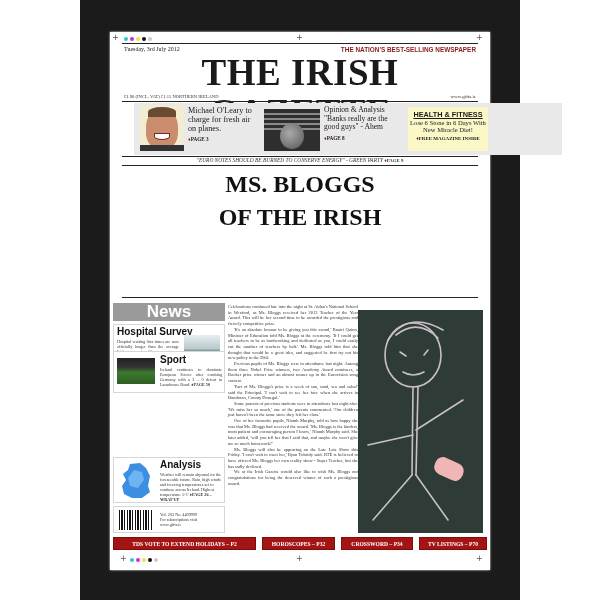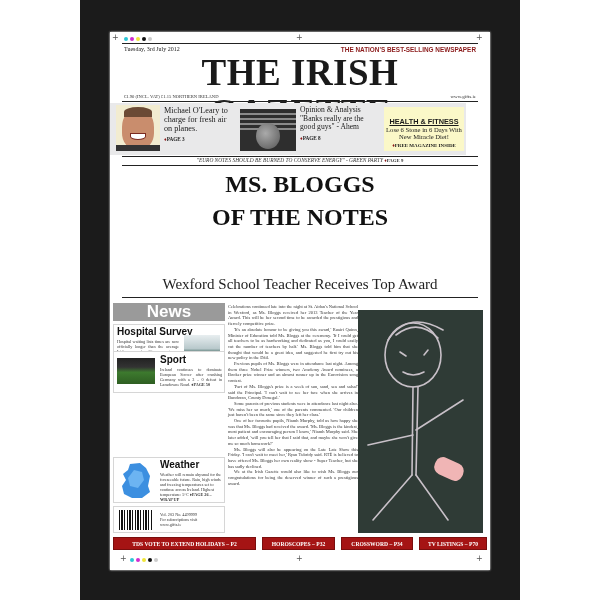--- a/index.html
+++ b/index.html
@@ -19,35 +19,35 @@
 
   .dateline { position: absolute; left: 14px; top: 14px; font-size: 6px; color: #222; }
   .slogan { position: absolute; right: 14px; top: 14px; font-family: "Liberation Sans", sans-serif; font-weight: bold; font-size: 6.4px; color: #8b1a1a; }
 
   .masthead { position: absolute; left: 12px; top: 21px; width: 356px; text-align: center; font-family: "Liberation Serif", serif; font-weight: bold; font-size: 37px; letter-spacing: 0.5px; color: #1a1a1a; line-height: 40px; }
 
   .price { position: absolute; left: 14px; top: 62px; font-size: 4.6px; color: #333; }
   .url { position: absolute; right: 14px; top: 62px; font-size: 5px; color: #333; }
   .mast-rule { position: absolute; left: 12px; top: 69px; width: 356px; border-top: 1.5px solid #222; }
 
-  .teasers { position: absolute; left: 0; top: 71px; width: 356px; height: 52px; background: #e9e9ea; }
+  .teasers { position: absolute; left: 24px; top: 71px; width: 428px; height: 52px; background: #e9e9ea; }
   .teaser { position: absolute; top: 3px; }
   .face { position: absolute; left: 6px; top: 2px; width: 44px; height: 46px; background: #f2ecd0; overflow: hidden; }
   .face .head { position: absolute; left: 6px; top: 4px; width: 32px; height: 40px; border-radius: 45% 45% 40% 40%; background: #c98d6d; }
   .face .hair { position: absolute; left: 8px; top: 2px; width: 28px; height: 10px; border-radius: 50% 50% 0 0; background: #6b4a35; }
   .face .mouth { position: absolute; left: 14px; top: 28px; width: 16px; height: 7px; border-radius: 0 0 50% 50%; background: #fff; border: 1px solid #7a2a20; }
   .face .shirt { position: absolute; left: 0; top: 40px; width: 44px; height: 8px; background: #333; }
   .t1 { left: 54px; font-size: 8.2px; line-height: 9px; color: #1a1a1a; width: 70px; }
   .pageref { font-family: "Liberation Serif", serif; font-weight: bold; font-size: 5.2px; color: #1a1a1a; margin-top: 2px; display: block; }
   .pageref .diamond { color: #8b1a1a; }
   .building { position: absolute; left: 130px; top: 6px; width: 56px; height: 42px; background: #2e2e2e; overflow: hidden; }
   .building .stripe { position: absolute; left: 0; width: 56px; height: 2px; background: #8a8a8a; }
   .building .globe { position: absolute; left: 16px; top: 14px; width: 24px; height: 26px; border-radius: 50%; background: radial-gradient(circle at 40% 40%, #aaa, #555); }
   .t2 { left: 190px; font-size: 7.6px; line-height: 8.5px; color: #1a1a1a; width: 76px; }
-  .health { position: absolute; left: 274px; top: 4px; width: 80px; height: 44px; background: #fbf8c8; text-align: center; padding-top: 10px; }
+  .health { position: absolute; left: 274px; top: 4px; width: 80px; height: 44px; background: #fbf8c8; text-align: center; padding-top: 3px; }
   .health .h { font-family: "Liberation Sans", sans-serif; font-weight: bold; font-size: 7.3px; color: #1a1a1a; text-decoration: underline; }
   .health .b { font-size: 6.6px; line-height: 7.4px; color: #1a1a1a; }
   .health .f { font-weight: bold; font-size: 5px; margin-top: 2px; }
 
   .quote-rule { position: absolute; left: 12px; top: 124px; width: 356px; border-top: 1.5px solid #222; }
   .quote { position: absolute; left: 12px; top: 125px; width: 356px; text-align: center; font-size: 5.4px; font-style: italic; color: #333; }
   .quote b { font-style: normal; font-weight: bold; font-size: 4.8px; }
   .quote-rule2 { position: absolute; left: 12px; top: 133px; width: 356px; border-top: 1.5px solid #222; }
 
   .headline { position: absolute; left: 12px; top: 136px; width: 356px; text-align: center; font-family: "Liberation Serif", serif; font-weight: bold; font-size: 24px; line-height: 33px; color: #111; }
@@ -130,23 +130,22 @@
   </div>
 
   <div class="quote-rule"></div>
   <div class="quote">
     <span>"EURO NOTES SHOULD BE BURNED TO CONSERVE ENERGY" - GREEN PARTY</span> <b><span style="color:#8b1a1a;">♦</span><span>PAGE 9</span></b>
   </div>
   <div class="quote-rule2"></div>
 
   <div class="headline">
     <div>MS. BLOGGS</div>
-    <div>OF THE NOTES</div>
-  </div>
-  <div class="subhead">Wexford School Teacher Receives Top Award</div>
+    <div>OF THE IRISH</div>
+  </div>
   <div class="head-rule"></div>
 
   <div class="news-inside">News Inside...</div>
 
   <div class="box" style="top:292px; height:44px;">
     <div class="box-title" style="left:3px; top:1px;">Hospital Survey</div>
     <div class="box-body" style="left:3px; top:14px; width:62px;"><span>Hospital waiting lists times are now officially longer than the average Irish person's life expectancy.</span> <b>♦<span>PAGE 12</span></b></div>
     <div class="img" style="left:70px; top:10px; width:36px; height:30px; background:linear-gradient(180deg,#e8eef0 0%,#b9c9cc 45%,#6b8a86 55%,#dde3e3 100%);"></div>
   </div>
 
@@ -157,21 +156,21 @@
   </div>
 
 
   <div class="box" style="top:425px; height:46px;">
     <div class="img" style="left:6px; top:4px; width:32px; height:38px;">
       <svg width="32" height="38" viewBox="0 0 32 38">
           <path d="M10 2 L20 1 L26 6 L30 14 L28 24 L30 30 L22 36 L12 36 L4 32 L2 24 L6 18 L3 12 L8 8 Z" fill="#3c8fe0"></path>
           <path d="M14 8 L22 10 L24 18 L18 26 L10 24 L8 16 Z" fill="#6cb4f2"></path>
         </svg>
     </div>
-    <div class="box-title" style="left:46px; top:1px;">Weather</div>
+    <div class="box-title" style="left:46px; top:1px;">Analysis</div>
     <div class="box-body" style="left:46px; top:14px; width:62px; text-align:left;"><span>Weather will remain abysmal for the foreseeable future. Rain, high winds and freezing temperatures set to continue across Ireland. Highest temperature: 5°C</span> <b>♦<span>PAGE 26 – WRAP UP</span></b></div>
   </div>
 
   <div class="box" style="top:474px; height:27px;">
     <div class="img" style="left:5px; top:3px; width:34px; height:20px; background:repeating-linear-gradient(90deg,#111 0 1px,#fff 1px 2px,#111 2px 4px,#fff 4px 5px,#111 5px 6px,#fff 6px 8px);"></div>
     <div class="box-body" style="left:46px; top:5px; width:62px; text-align:left;">
       <div>Vol. 203 No. 4499999</div>
       <div>For subscriptions visit</div>
       <div>www.gifts.ie</div>
     </div>

